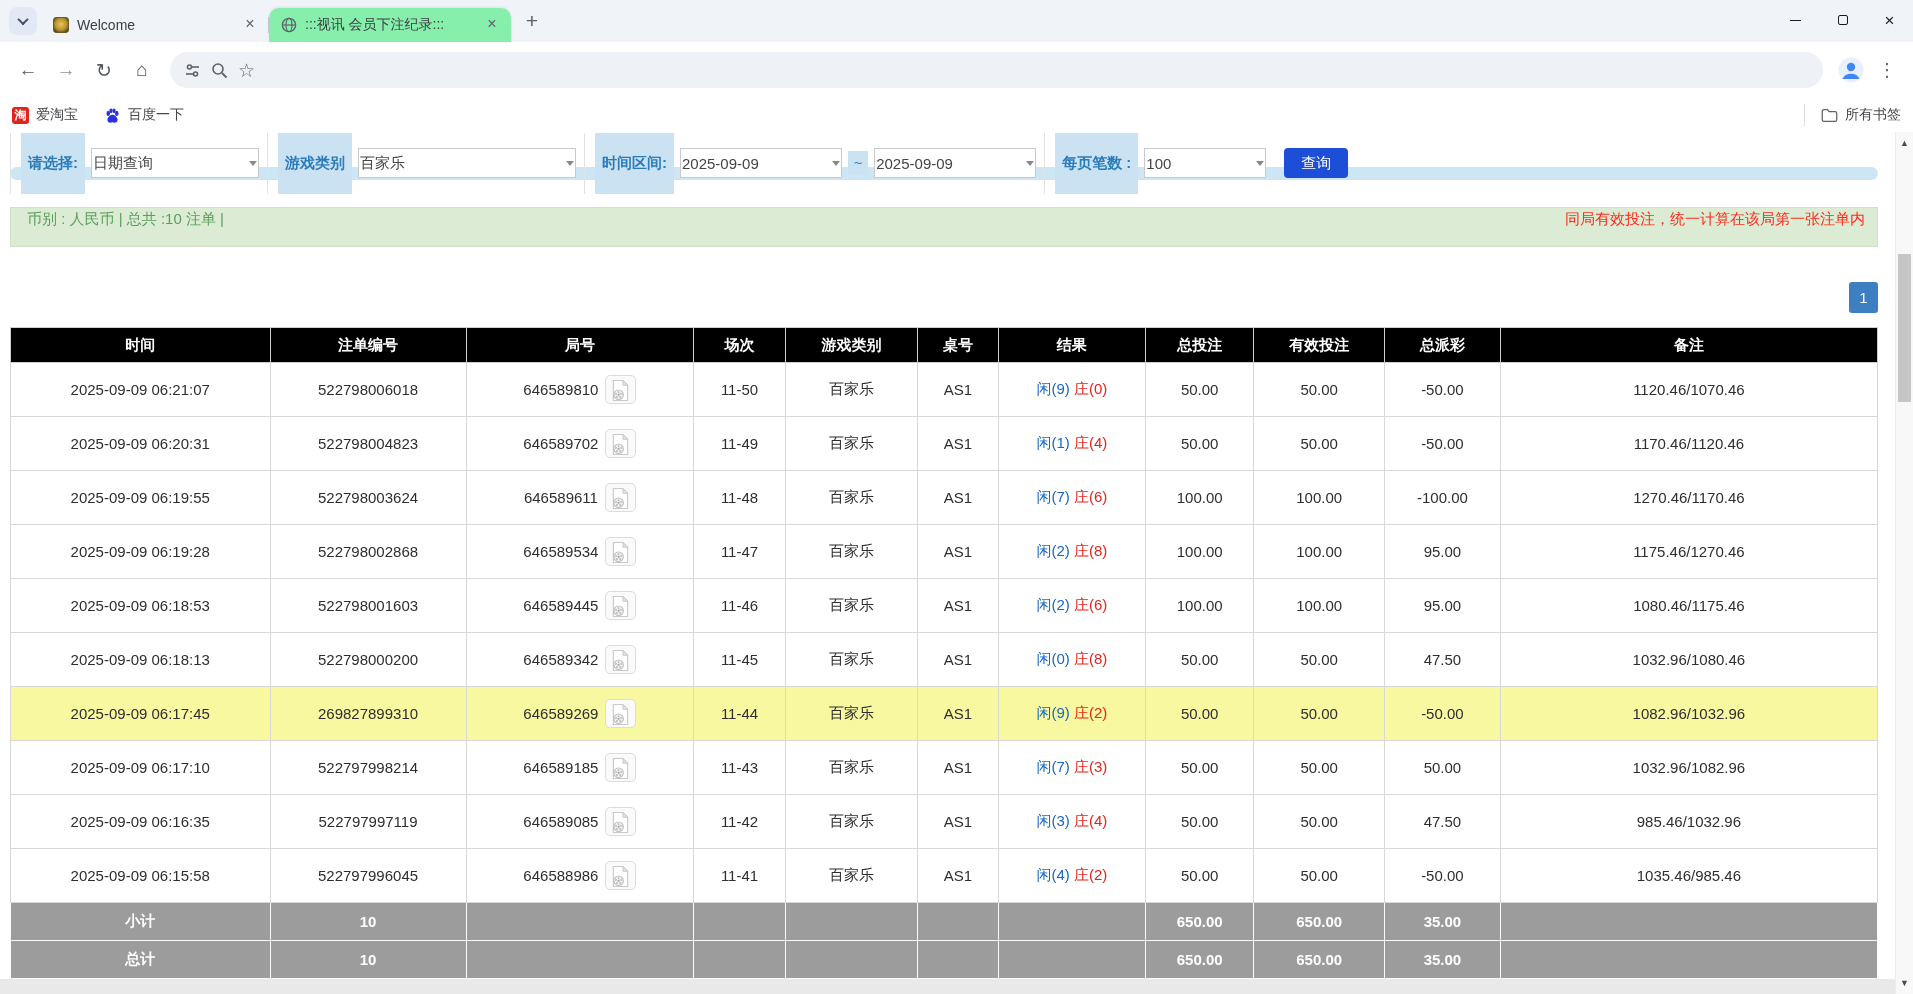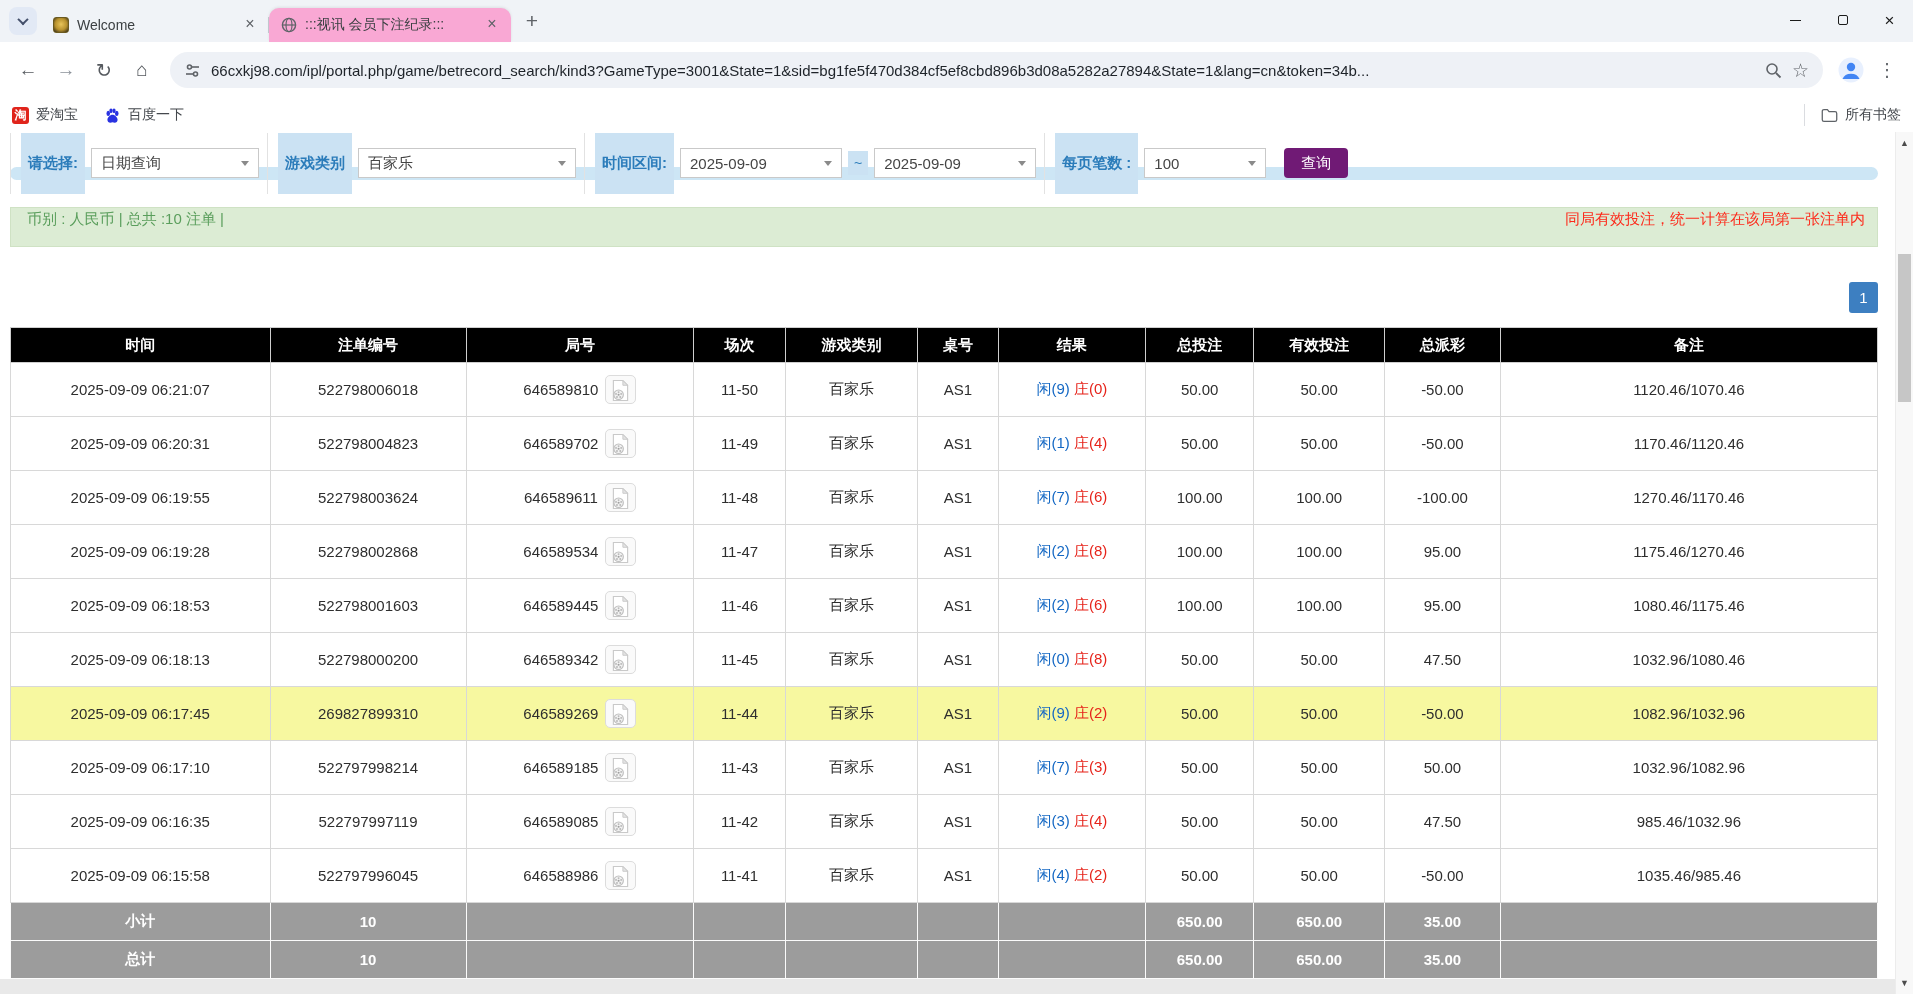--- a/index.html
+++ b/index.html
@@ -11,21 +11,21 @@
   
   .tabstrip { height:42px; background:#f0f3f7; display:flex; align-items:flex-end; position:relative; }
   .tab-search-btn { width:28px; height:28px; margin:7px 4px 7px 9px; border-radius:8px; background:#e2e9f5;
     display:flex; align-items:center; justify-content:center; align-self:center; cursor:pointer; }
   .chev-down { width:8px; height:8px; border-right:2px solid #44506b; border-bottom:2px solid #44506b;
     transform:rotate(45deg) translate(-1px,-1px); }
   .tab { display:flex; align-items:center; gap:8px; padding:0 10px 0 12px; height:34px; border-radius:10px 10px 0 0; cursor:pointer; }
   .tab.inactive { width:228px; }
   .tab.inactive .sep { position:absolute; right:0; top:9px; height:16px; width:1px; background:#c7ccd4; }
   .tab { position:relative; }
-  .tab.active { width:242px; background:#f9a8d4; box-shadow:0 -1px 3px rgba(0,0,0,.08); }
+  .tab.active { width:242px; background:#86efac; box-shadow:0 -1px 3px rgba(0,0,0,.08); }
   .tab-title { flex:1; font-size:14px; color:#3c4043; white-space:nowrap; overflow:hidden; }
   .tab-close { color:#5f6368; font-size:16px; line-height:16px; width:18px; height:18px; text-align:center; border-radius:50%; }
   .favicon-welcome { width:16px; height:16px; border-radius:3px; flex:0 0 16px;
     background:radial-gradient(circle at 50% 45%, #e8c45a 0%, #b8922e 55%, #2b2414 100%); border:1px solid #6b5a20; }
   .favicon-globe { width:16px; height:16px; flex:0 0 16px; }
   .newtab-btn { width:30px; height:30px; margin:0 6px 6px 6px; font-size:21px; color:#5f6368;
     display:flex; align-items:center; justify-content:center; cursor:pointer; }
   .win-controls { position:absolute; right:0; top:0; height:40px; display:flex; }
   .win-btn { width:47px; height:100%; display:flex; align-items:center; justify-content:center; color:#1b1b1b; cursor:pointer; }
   .min-glyph { width:11px; border-top:1.4px solid #1b1b1b; display:inline-block; }
@@ -50,25 +50,25 @@
   .all-bookmarks { margin-left:auto; display:flex; align-items:center; gap:7px; border-left:1px solid #dadce0; padding-left:16px; height:22px; cursor:pointer; }
   
   .page { position:relative; background:#fff; height:846px; margin-right:18px; padding:0 17px 0 10px; }
   
   .filter-row { margin-top:13px; height:36px; position:relative; display:flex; align-items:center; }
   .filter-band { position:absolute; left:0; right:0; bottom:1px; height:13px; background:#cde6f5; border-radius:8px; z-index:0; }
   .filter-group { display:flex; align-items:center; gap:6px; position:relative; z-index:1; padding:0 8px 0 10px; border-left:1px solid #e2e2e2; }
   .filter-group.first { border-left:1px solid #e2e2e2; }
   .filter-chip { background:#cbe2f3; color:#2b7cba; font-weight:bold; font-size:15px; padding:21px 7px; white-space:nowrap; }
   .filter-select { background:#fff; border:1px solid #c9c9c9; height:30px; display:flex; align-items:center;
-    justify-content:space-between; padding:0 9px; font-size:15px; color:#454545; cursor:pointer; white-space:nowrap; }
+    justify-content:space-between; padding:0 1px; font-size:15px; color:#454545; cursor:pointer; white-space:nowrap; }
   .caret { width:0; height:0; border-left:4.5px solid transparent; border-right:4.5px solid transparent; border-top:5.5px solid #8a8a8a; margin-left:14px; }
   .w165{width:168px;} .w215{width:218px;} .w160{width:162px;} .w120{width:122px;} .w200{width:200px;}
   .tilde-chip { background:#cbe2f3; color:#2b7cba; padding:4px 6px; font-size:14px; }
-  .search-btn { background:#701a75; color:#fff; border:none; border-radius:4px; height:30px; padding:0 17px;
+  .search-btn { background:#1d4ed8; color:#fff; border:none; border-radius:4px; height:30px; padding:0 17px;
     font-size:15px; margin-left:10px; position:relative; z-index:1; cursor:pointer; }
   
   .info-bar { margin-top:26px; height:40px; background:#dcecd4; border:1px solid #cfe2c4; display:flex;
     align-items:center; justify-content:space-between; padding:0 12px 16px 16px; font-size:15px; }
   .info-left { color:#5a9e5c; }
   .info-right { color:#fd2a1b; }
   
   .pagination { margin-top:35px; display:flex; justify-content:flex-end; }
   .page-btn { min-width:29px; height:31px; background:#3d7fc1; color:#fff; border-radius:3px; display:flex;
     align-items:center; justify-content:center; font-size:15px; cursor:pointer; }
@@ -138,21 +138,20 @@
   <div class="nav-btn">⌂</div>
   <div class="addressbar">
     <span class="pill-icon">
       <svg width="17" height="17" viewBox="0 0 17 17">
         <circle cx="5.5" cy="5" r="2" fill="none" stroke="#5f6368" stroke-width="1.6"></circle>
         <line x1="8" y1="5" x2="15" y2="5" stroke="#5f6368" stroke-width="1.6"></line>
         <circle cx="11.5" cy="12" r="2" fill="none" stroke="#5f6368" stroke-width="1.6"></circle>
         <line x1="2" y1="12" x2="9" y2="12" stroke="#5f6368" stroke-width="1.6"></line>
       </svg>
     </span>
-    <span class="url-text">66cxkj98.com/ipl/portal.php/game/betrecord_search/kind3?GameType=3001&amp;State=1&amp;sid=bg1fe5f470d384cf5ef8cbd896b3d08a5282a27894&amp;State=1&amp;lang=cn&amp;token=34b...</span>
     <span class="pill-icon">
       <svg width="17" height="17" viewBox="0 0 17 17">
         <circle cx="7" cy="7" r="5" fill="none" stroke="#5f6368" stroke-width="1.6"></circle>
         <line x1="11" y1="11" x2="15.5" y2="15.5" stroke="#5f6368" stroke-width="1.8"></line>
       </svg>
     </span>
     <span class="pill-icon" style="font-size:19px;">☆</span>
   </div>
   <div class="avatar-btn">
     <svg width="26" height="26" viewBox="0 0 26 26">

